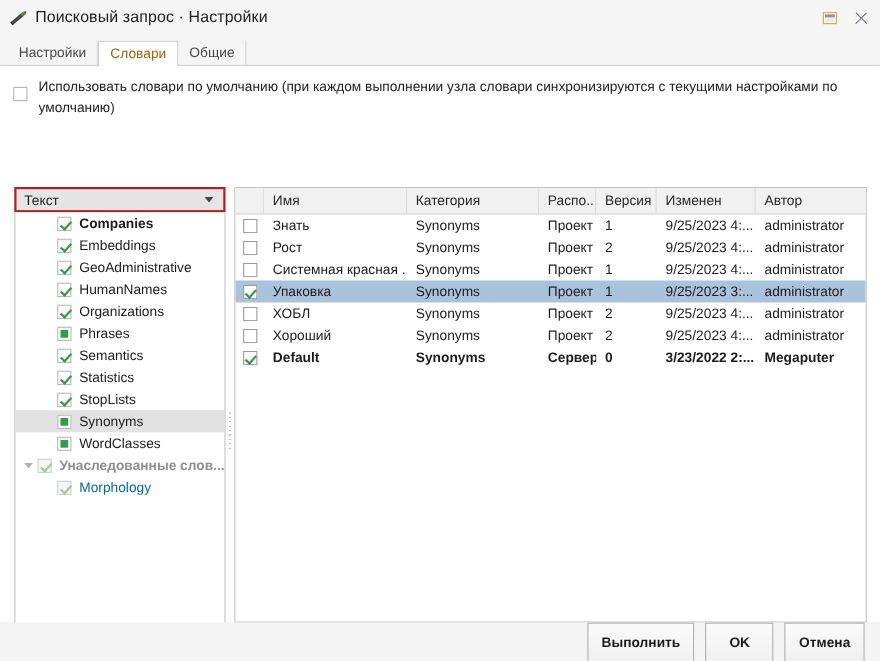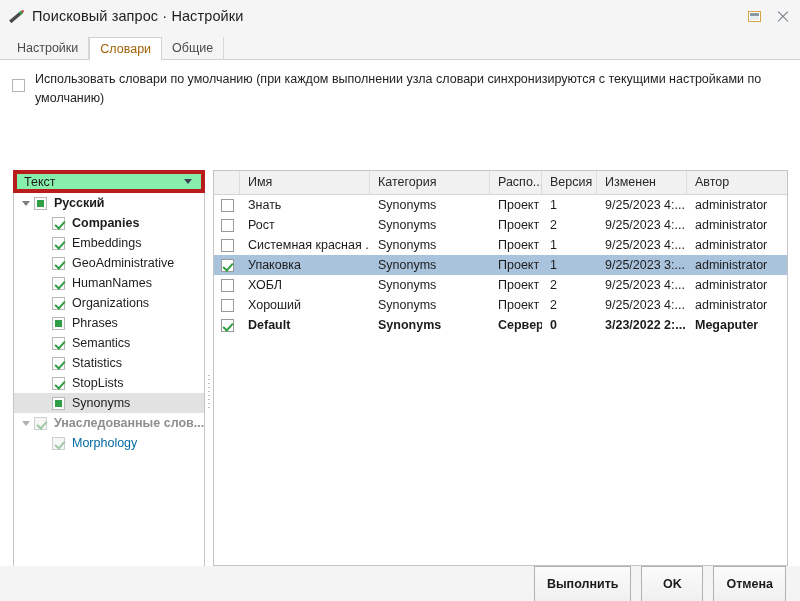--- a/index.html
+++ b/index.html
@@ -141,22 +141,22 @@
     line-height: 19px;
     color: #232323;
     max-width: 740px;
   }
 
   
   .combo {
     position: absolute; left: 13px; top: 110px;
     width: 192px; height: 23px;
     box-sizing: border-box;
-    border: 4px solid #b91c1c;
-    background: #86efac;
+    border: 2px solid #b91c1c;
+    background: #e5e5e5;
     display: flex; align-items: center;
     cursor: default;
   }
   .combo-text {
     margin-left: 7px; font-size: 12.5px; color: #1c1c1c;
     flex: 1 1 auto;
   }
   .combo-arrow {
     width: 0; height: 0;
     border-left: 4.5px solid transparent;
@@ -397,27 +397,20 @@
       <span class="cbox"></span>
       <span class="usedefault-label">Использовать словари по умолчанию (при каждом выполнении узла словари синхронизируются с текущими настройками по умолчанию)</span>
     </div>
 
     <div class="combo">
       <span class="combo-text">Текст</span>
       <span class="combo-arrow"></span>
     </div>
 
     <div class="treepanel" id="treepanel">
-        <div class="tree-row bold" style="padding-left: 4px;">
-          <span class="twisty">
-            <span class="tri"></span>
-          </span>
-          <span class="tbox square"></span>
-          <span class="tree-label">Русский</span>
-        </div>
         <div class="tree-row" style="padding-left: 22px; font-weight: bold;">
           <span class="twisty"></span>
           <span class="tbox check"></span>
           <span class="tree-label">Companies</span>
         </div>
         <div class="tree-row" style="padding-left: 22px;">
           <span class="twisty"></span>
           <span class="tbox check"></span>
           <span class="tree-label">Embeddings</span>
         </div>
@@ -453,20 +446,25 @@
         </div>
         <div class="tree-row" style="padding-left: 22px;">
           <span class="twisty"></span>
           <span class="tbox check"></span>
           <span class="tree-label">StopLists</span>
         </div>
         <div class="tree-row selected" style="padding-left: 22px;">
           <span class="twisty"></span>
           <span class="tbox square"></span>
           <span class="tree-label">Synonyms</span>
+        </div>
+        <div class="tree-row" style="padding-left: 22px;">
+          <span class="twisty"></span>
+          <span class="tbox square"></span>
+          <span class="tree-label">WordClasses</span>
         </div>
         <div class="tree-row bold dim" style="padding-left: 4px;">
           <span class="twisty dim">
             <span class="tri"></span>
           </span>
           <span class="tbox check dim"></span>
           <span class="tree-label">Унаследованные слов...</span>
         </div>
         <div class="tree-row dim" style="padding-left: 22px;">
           <span class="twisty dim"></span>

